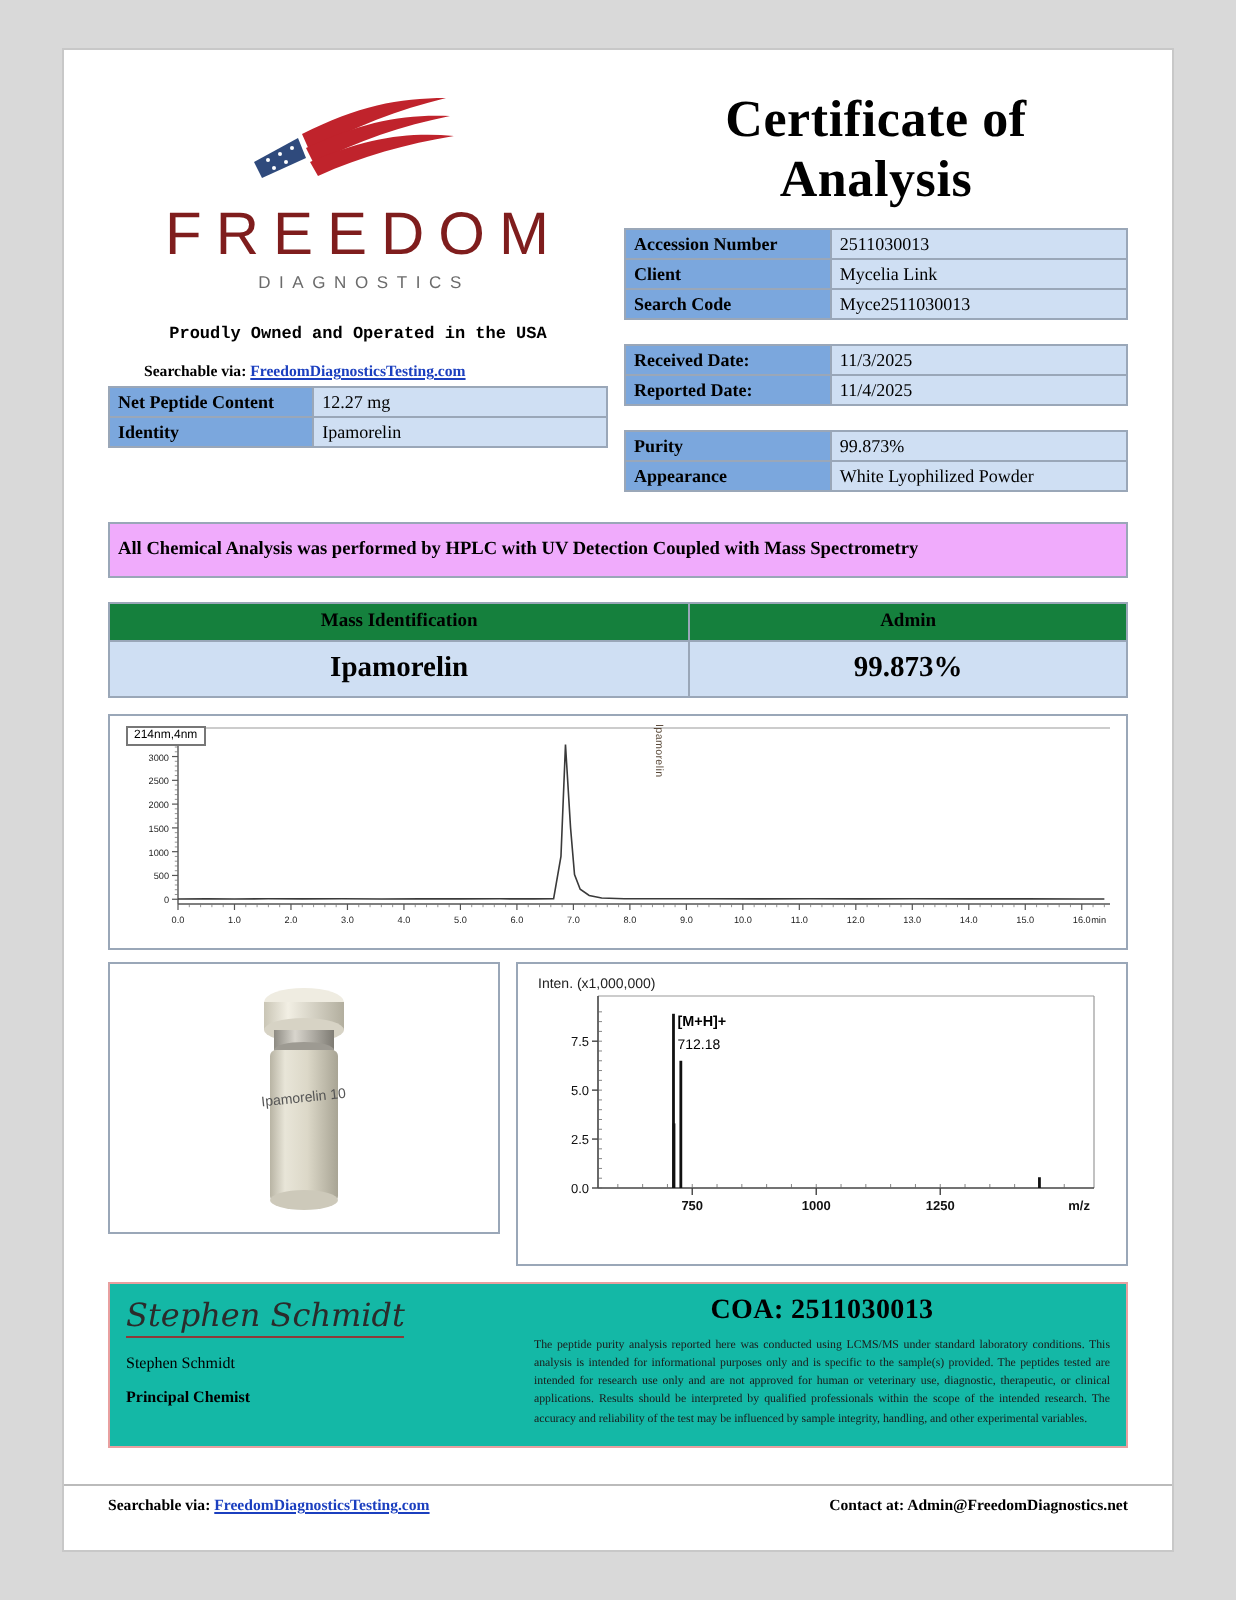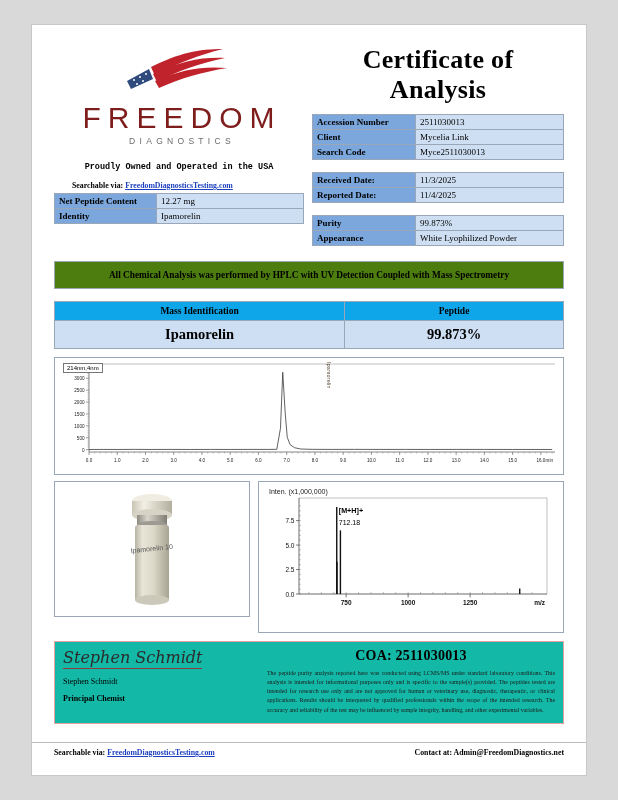--- a/index.html
+++ b/index.html
@@ -87,33 +87,32 @@
   }
   table.kv td.v { background: #cfdff3; }
   .gap10 { height: 12px; }
 
   .lefttable { margin-top: 3px; }
   .lefttable td.k { width: 45%; }
 
   
   .banner {
     margin: 15px 0 0 0;
-    background: #4d7c0f;
+    background: #f0abfc;
     border: 1px solid #9aa7b8;
-    text-align: center;
     font-weight: bold;
     font-size: 9.3px;
     padding: 8px 4px;
   }
 
   
   table.massid { border-collapse: collapse; width: 100%; margin-top: 12px; }
   table.massid th {
     border: 1px solid #9aa7b8;
-    background: #0ea5e9;
+    background: #15803d;
     font-size: 9.5px;
     font-weight: bold;
     padding: 4px;
   }
   table.massid td {
     border: 1px solid #9aa7b8;
     background: #cfdff3;
     font-size: 14.5px;
     font-weight: bold;
     text-align: center;
@@ -312,21 +311,21 @@
         </table>
     </div>
   </div>
 
   <div class="banner">All Chemical Analysis was performed by HPLC with UV Detection Coupled with Mass Spectrometry</div>
 
   <table class="massid">
     <tbody>
         <tr>
       <th class="col1">Mass Identification</th>
-      <th>Peptide</th>
+      <th>Admin</th>
     </tr>
     <tr>
       <td>Ipamorelin</td>
       <td>99.873%</td>
     </tr>
   </tbody>
     </table>
 
   <div class="chrom-box">
     <div class="detector-tag">214nm,4nm</div>

